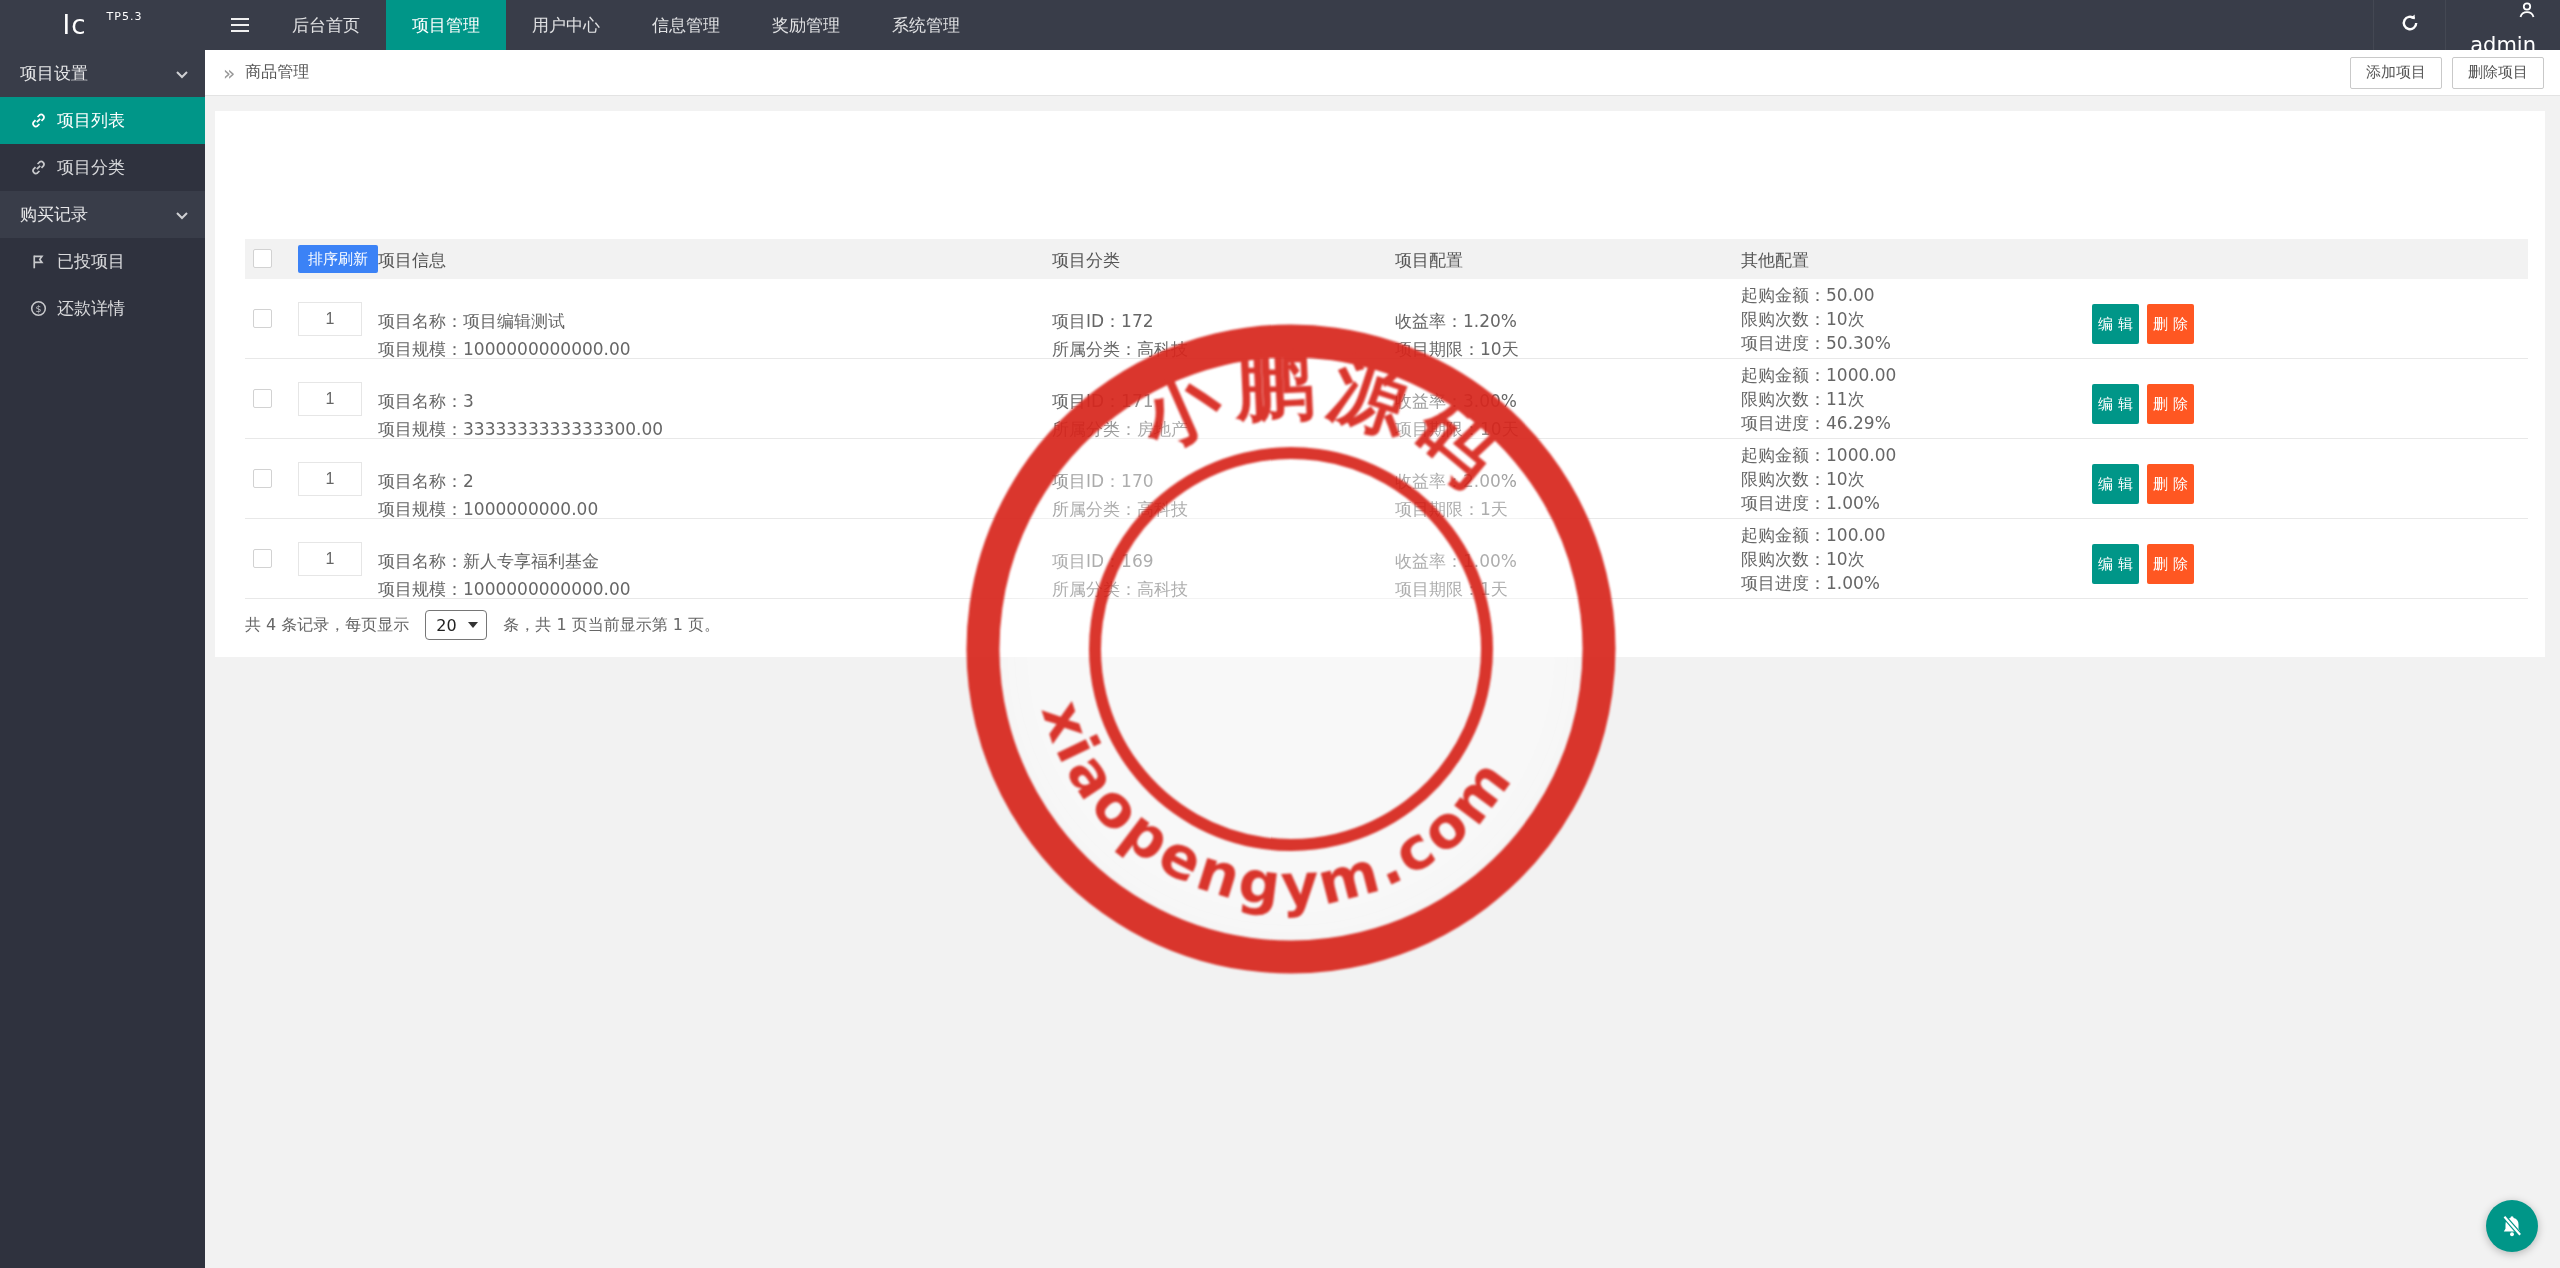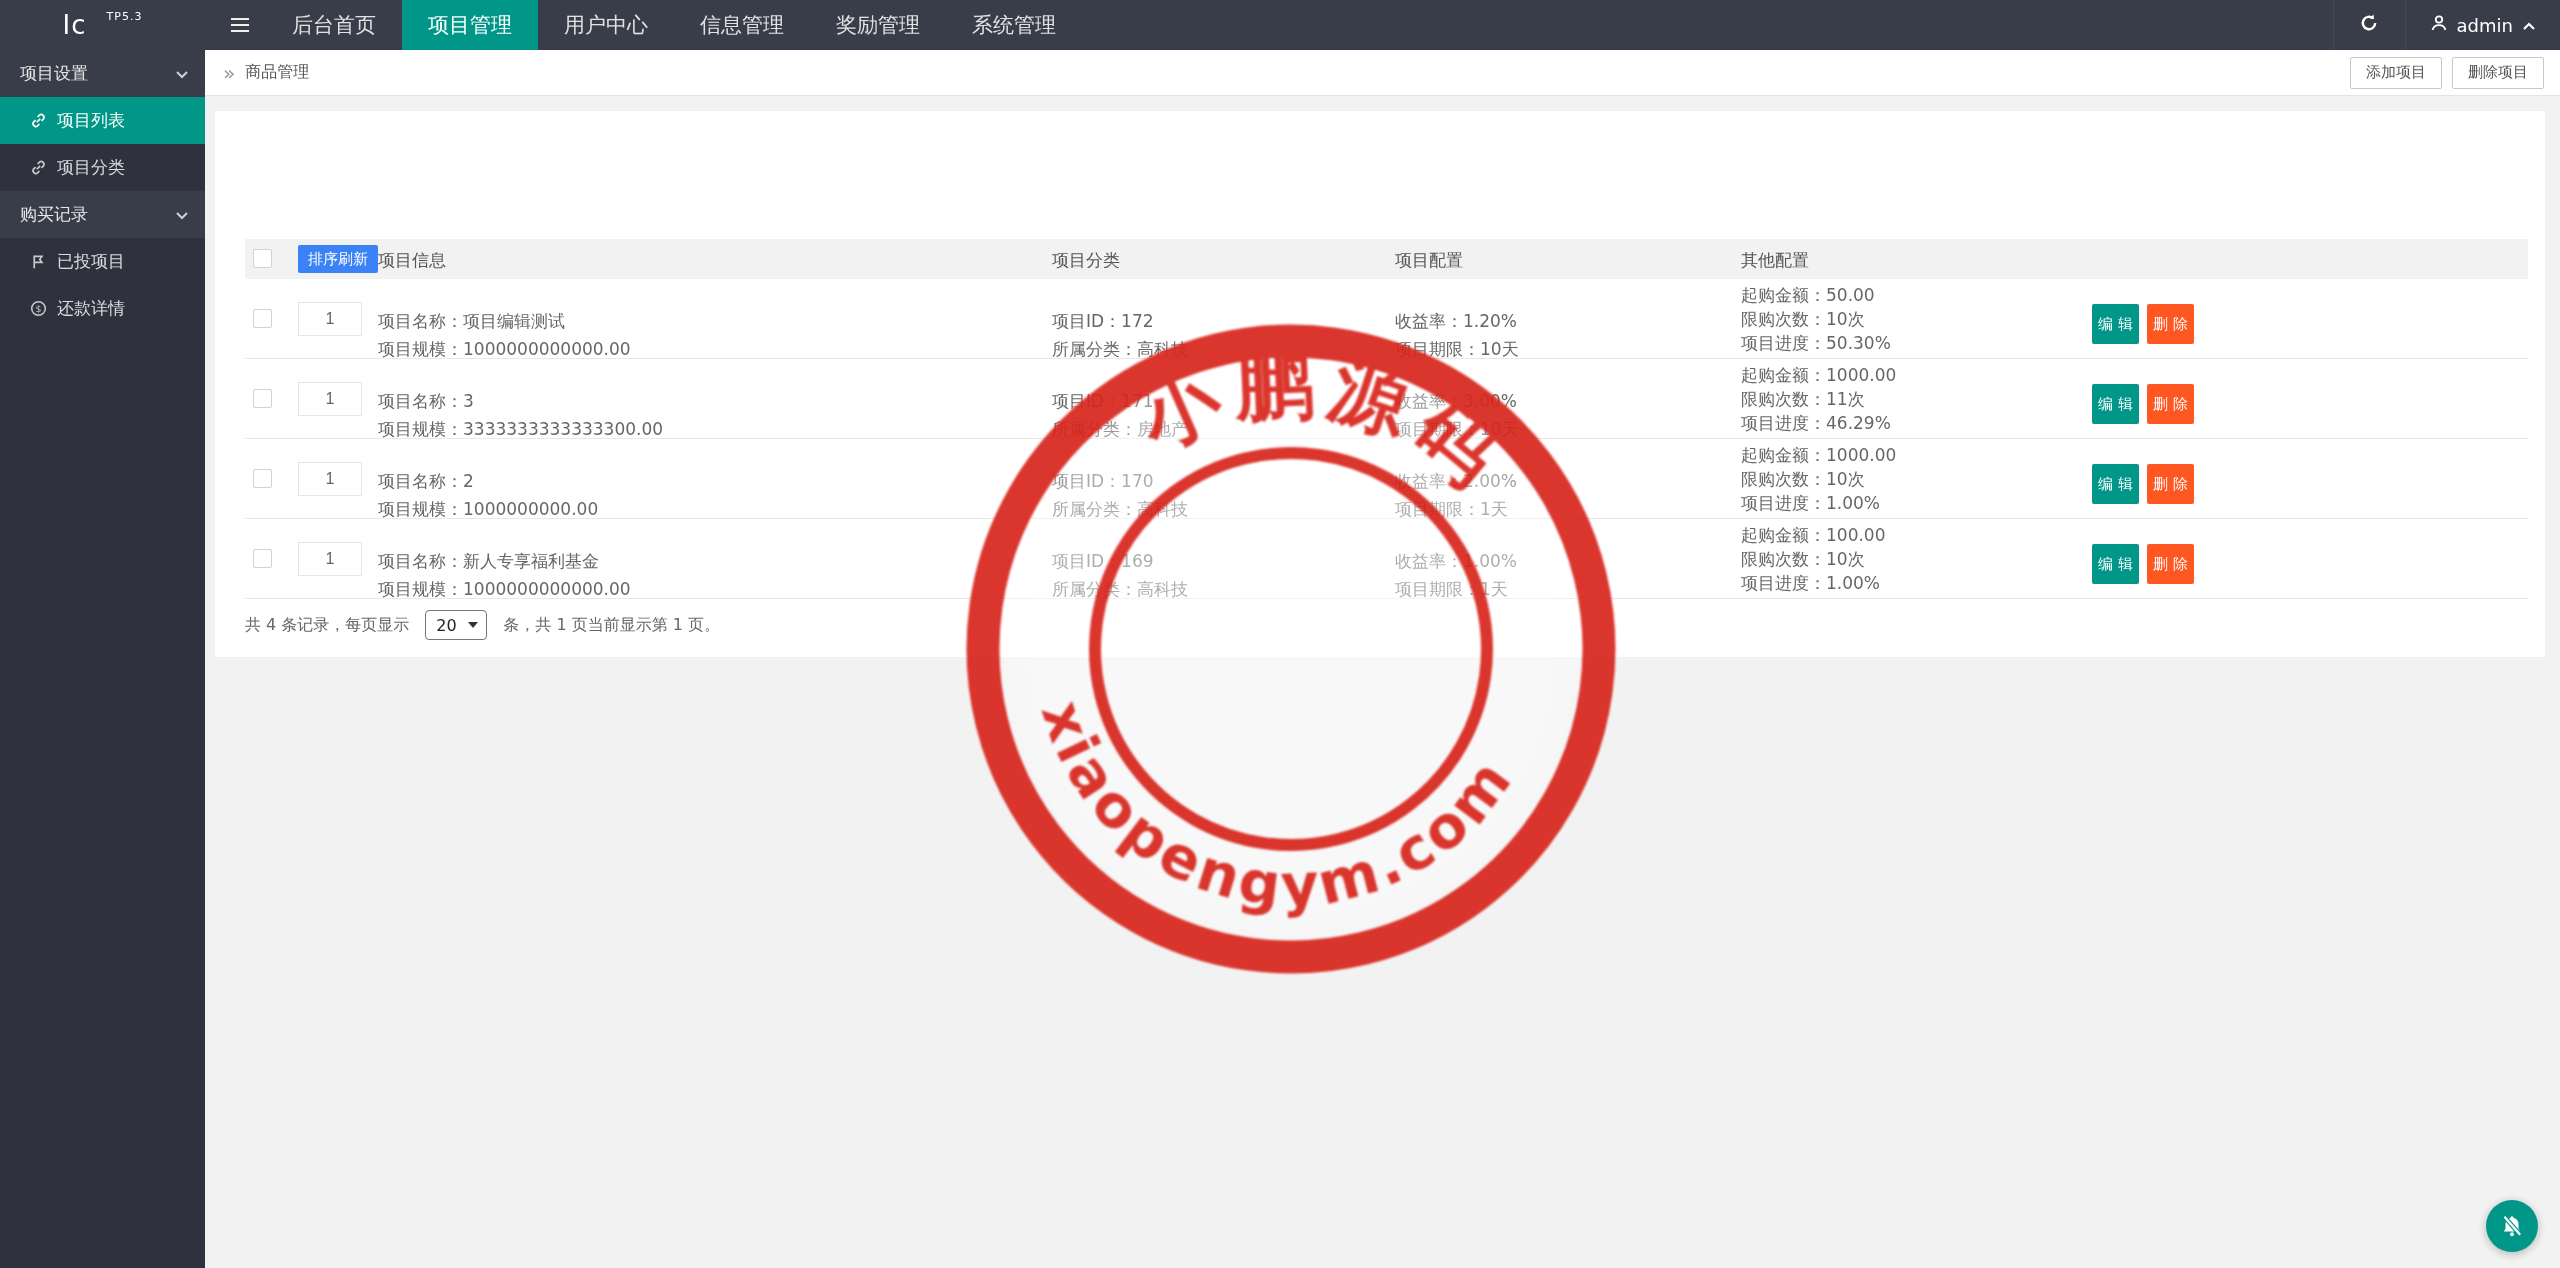--- a/index.html
+++ b/index.html
@@ -10,25 +10,25 @@
     position: relative;
     overflow: hidden;
   }
   
   .topbar { position:absolute; top:0; left:0; width:2560px; height:50px; background:#393D49; z-index:10; }
   .logo { position:absolute; left:0; top:0; width:205px; height:50px; display:flex; align-items:center; justify-content:center; color:#fff; font-size:26px; letter-spacing:1px; }
   .logo sup { font-size:11px; margin-left:20px; transform:translateY(-9px); color:#fff; }
   .hamburger { position:absolute; left:216px; top:0; width:48px; height:50px; display:flex; flex-direction:column; align-items:center; justify-content:center; gap:4px; cursor:pointer; }
   .hamburger i { width:18px; height:2px; background:#f0f0f0; display:block; }
   .topnav { position:absolute; left:266px; top:0; height:50px; display:flex; }
-  .topnav .nav-item { height:50px; line-height:50px; padding:0 26px; color:rgba(255,255,255,.85); font-size:21px; cursor:pointer; }
+  .topnav .nav-item { height:50px; line-height:50px; padding:0 26px; color:rgba(255,255,255,.85); font-size:17px; cursor:pointer; }
   .topnav .nav-item.active { background:#009688; color:#fff; }
   .top-right { position:absolute; right:0; top:0; height:50px; display:flex; align-items:stretch; }
   .refresh-box { width:72px; display:flex; align-items:center; justify-content:center; border-left:1px solid rgba(255,255,255,.06); cursor:pointer; }
-  .user-box { display:flex; align-items:center; gap:9px; padding:0 24px; border-left:1px solid rgba(255,255,255,.06); color:#fff; font-size:18px; cursor:pointer; }
+  .user-box { display:flex; align-items:flex-end; gap:9px; padding:0 24px; border-left:1px solid rgba(255,255,255,.06); color:#fff; font-size:21px; cursor:pointer;flex-direction:column; }
   
   .sidebar { position:absolute; left:0; top:50px; width:205px; height:1218px; background:#2F323E; z-index:9; }
   .group-title { height:47px; background:#393D49; display:flex; align-items:center; padding:0 20px; color:rgba(255,255,255,.88); font-size:17px; position:relative; cursor:pointer; }
   .group-title svg { position:absolute; right:16px; }
   .side-item { height:47px; display:flex; align-items:center; gap:10px; padding-left:30px; background:#2F323E; color:rgba(255,255,255,.82); font-size:17px; cursor:pointer; }
   .side-item.active { background:#009688; color:#fff; }
   .side-item svg { flex:0 0 auto; }
   
   .crumbbar { position:absolute; left:205px; top:50px; width:2355px; height:46px; background:#fff; border-bottom:1px solid #e3e3e3; display:flex; align-items:center; padding:0 16px 0 18px; z-index:5; }
   .crumb-arrow { color:#999; font-size:20px; margin-right:10px; }

